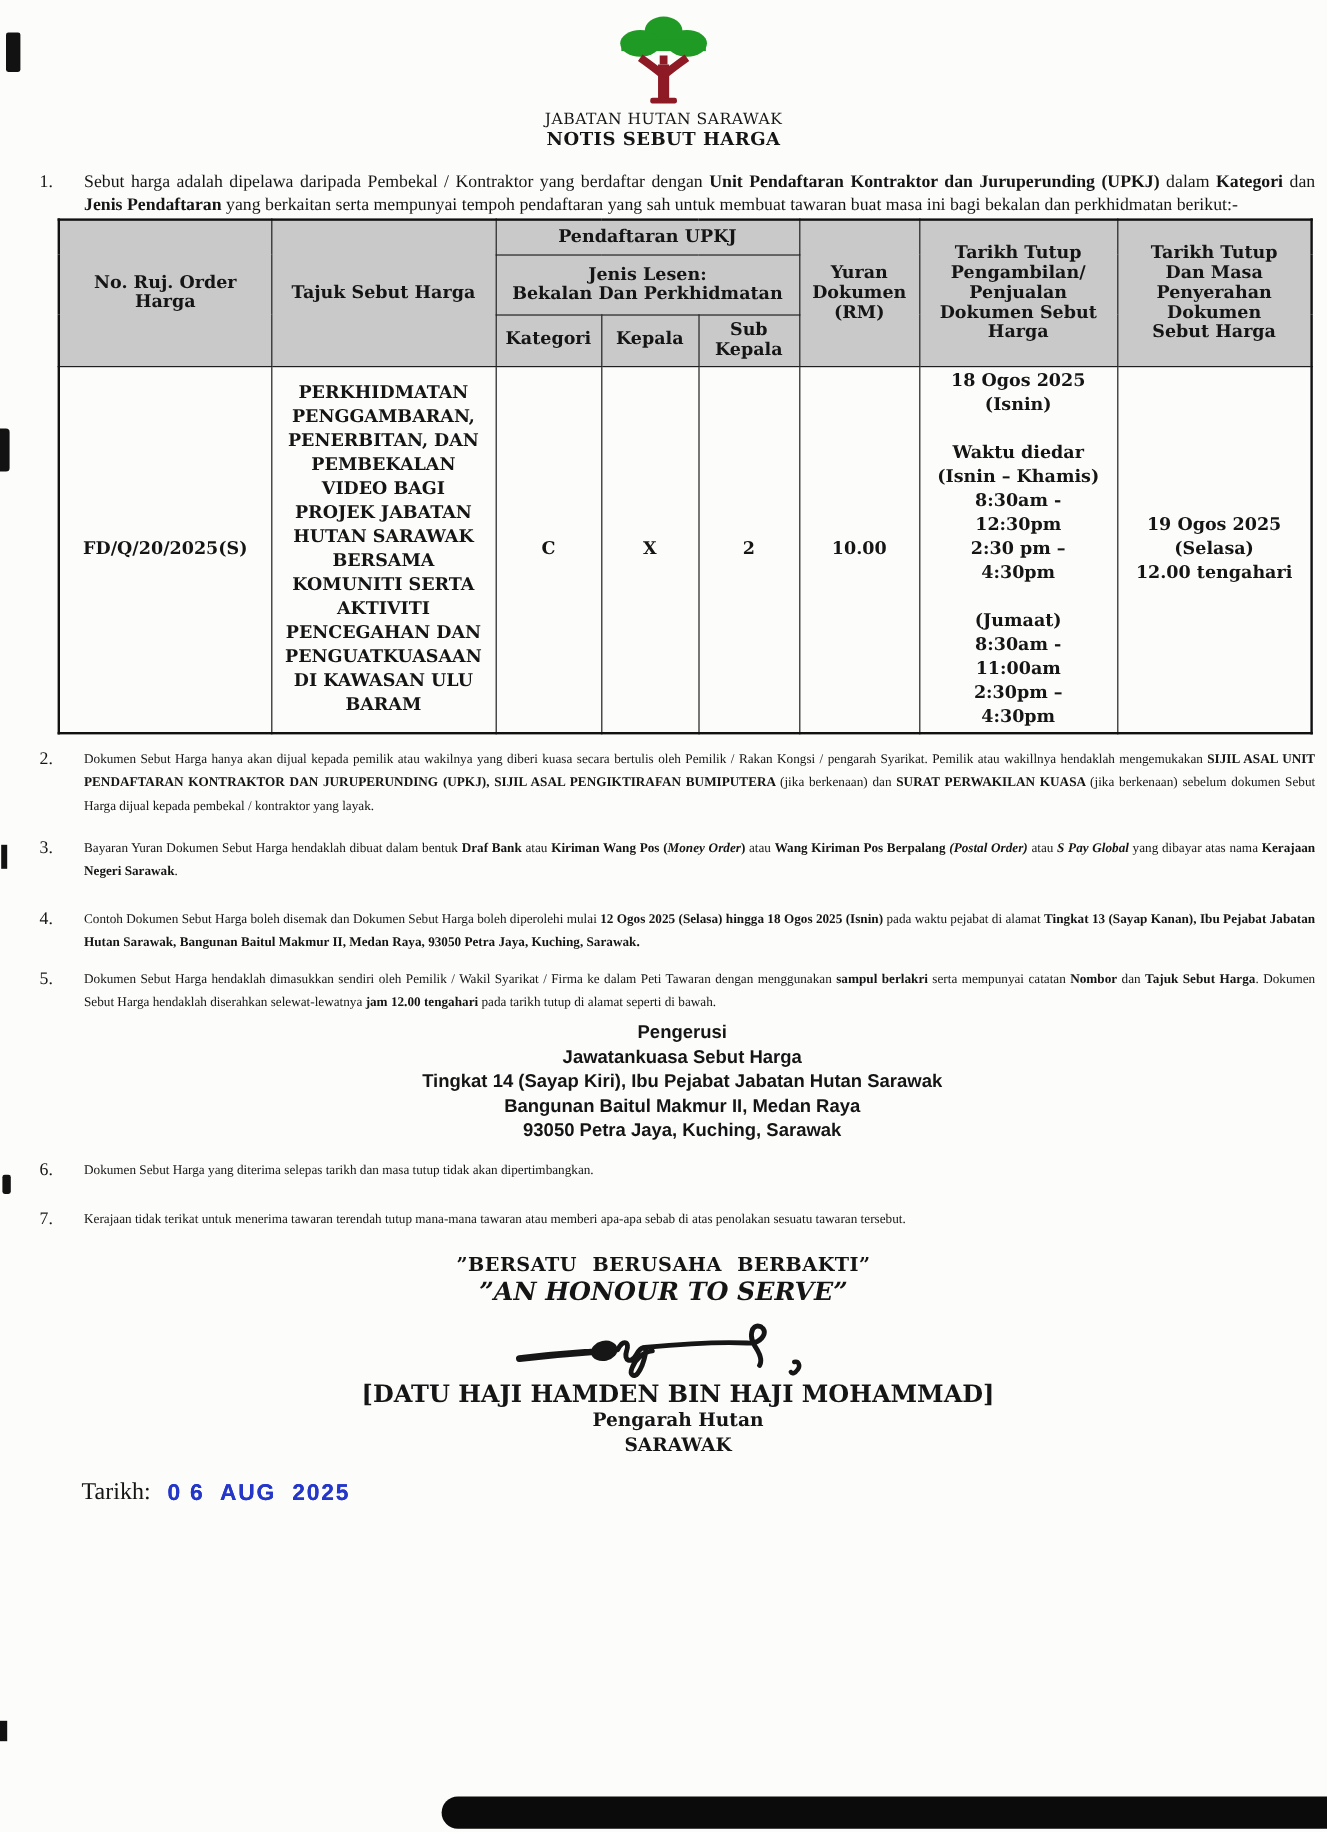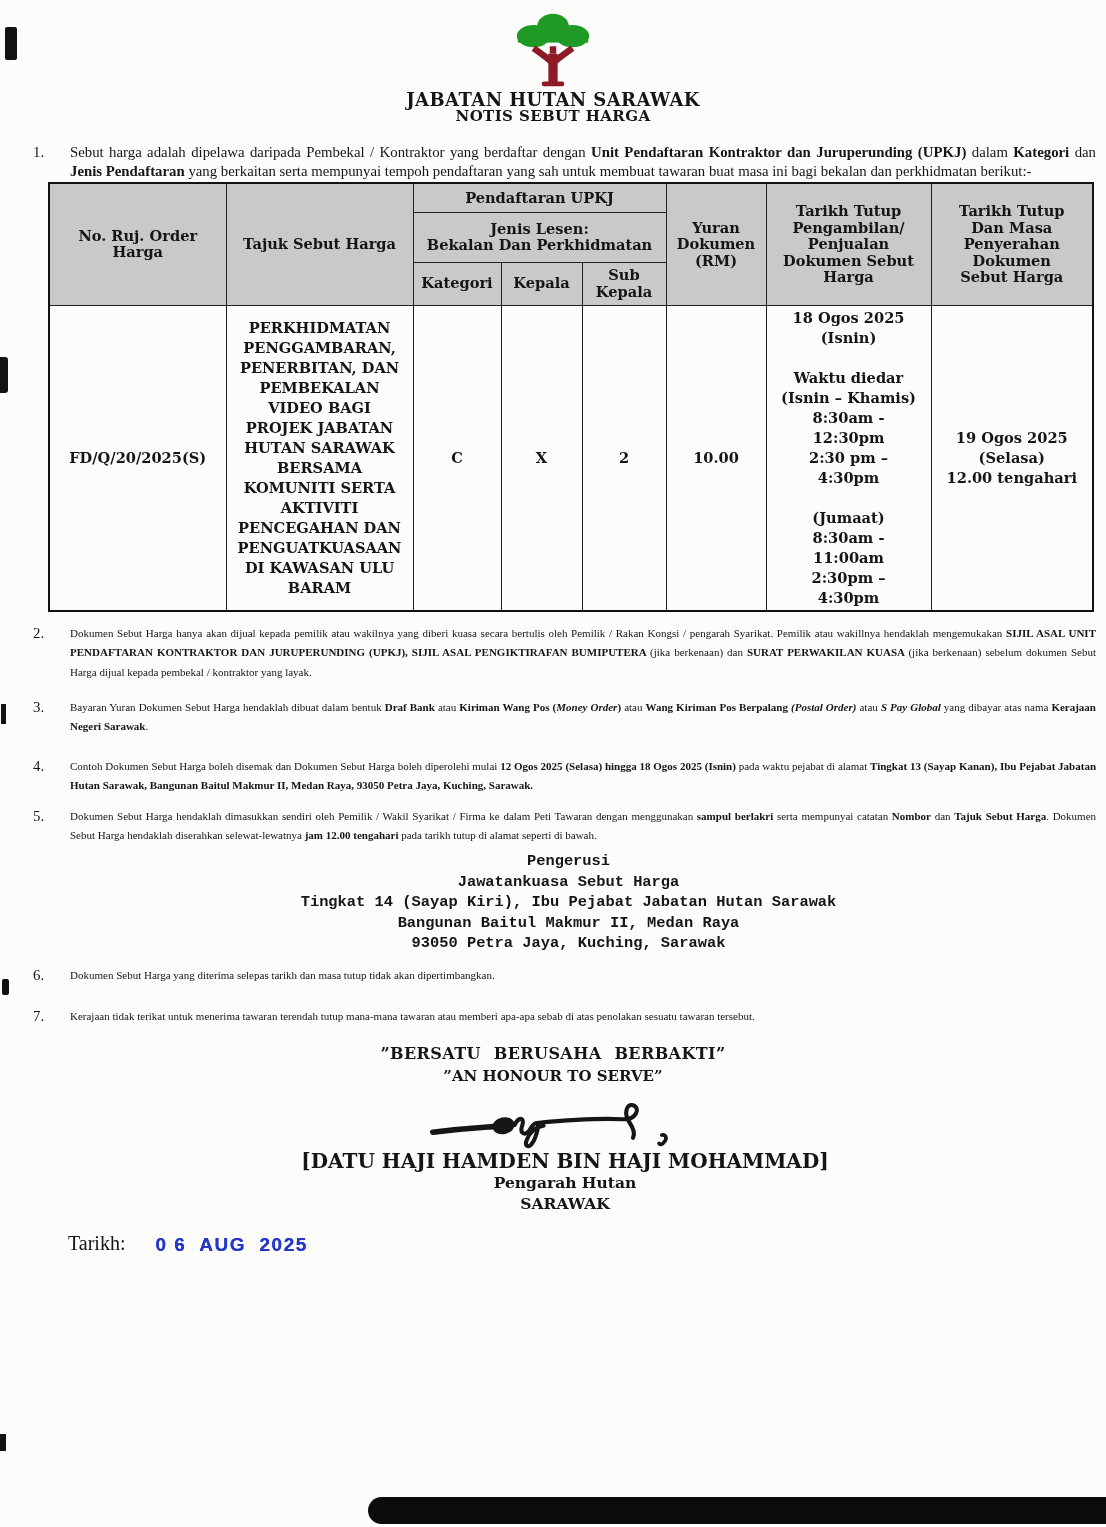--- a/index.html
+++ b/index.html
@@ -6,21 +6,21 @@
   .page{
     position:relative; width:1106px; height:1527px; overflow:hidden;
     background:#fcfcfb; color:#151515;
     font-family:"Liberation Serif", serif;
   }
   .page > .sec{margin-left:33px; margin-right:10px;}
 
   
   .masthead{text-align:center; padding-top:12px; margin-left:0!important; margin-right:0!important;}
   .logo-svg{display:block; margin:0 auto; }
-  .org{font-family:"DejaVu Serif", serif; font-weight:bold; font-size:18px; line-height:17px; letter-spacing:.4px; margin-top:3px;}
+  .org{font-family:"DejaVu Serif", serif; font-weight:normal; font-size:13px; line-height:17px; letter-spacing:.4px; margin-top:3px;}
   .doctitle{font-family:"DejaVu Serif", serif; font-weight:bold; font-size:15px; line-height:17px; letter-spacing:.4px;}
 
   
   .item{display:flex; align-items:flex-start;}
   .item .num{width:37px; flex:0 0 37px; font-size:14.8px; line-height:18.6px;}
   .item .txt{flex:1; font-size:14.8px; line-height:18.6px; text-align:justify;}
   .b{font-weight:bold;}
   .i{font-style:italic;}
   .mt-item1{margin-top:18px;}
   .mt-item2{margin-top:12px;}
@@ -38,38 +38,38 @@
       font-family:"DejaVu Serif", serif;}
   .qt th,.qt td{border:1.6px solid #1f1f1f; padding:2px 4px; text-align:center; vertical-align:middle;}
   .qt{border:2.5px solid #111;}
   .qt th{background:#c9c9c9; font-weight:bold; font-size:14.6px; line-height:16.6px;}
   .qt td{font-weight:bold; font-size:14.6px; line-height:20px; background:#fcfcfb;}
   .hr1{height:29px;} .hr2{height:50px;} .hr3{height:43px;} .brow{height:284px;}
   .pre{white-space:pre-line;}
   .cell-no-ruj{font-size:15.2px;}
 
   
-  .address{margin-top:6px; text-align:center; font-family:Liberation Mono, monospace; font-weight:bold;
+  .address{margin-top:6px; text-align:center; font-family:Liberation Sans, sans-serif; font-weight:bold;
            font-size:15.4px; line-height:20.5px; padding-left:31px;}
 
   
   .motto{margin-top:16px; text-align:center; font-family:"DejaVu Serif", serif; font-weight:bold; }
   .motto-1{font-size:16px; line-height:22px; word-spacing:7px; letter-spacing:.4px;}
-  .motto-2{font-size:15px; line-height:22px; }
+  .motto-2{font-size:21px; line-height:22px; font-style:italic;}
 
   
   .sigblock{margin-top:8px; text-align:center; font-family:"DejaVu Serif", serif; font-weight:bold; padding-left:24px;}
   .sig-svg{display:block; margin:0 auto;}
   .sig-name{font-size:20px; line-height:21px; margin-top:2px;}
   .sig-title,.sig-region{font-size:15.5px; line-height:21px;}
 
   
   .dateline{margin-top:18px; margin-left:68px!important; font-size:16px; height:30px;}
   .date-label{font-size:20px;}
-  .stamp{display:inline-block; margin-left:30px; white-space:pre;
+  .stamp{display:inline-block; margin-left:14px; white-space:pre;
          font-family:"Liberation Sans", sans-serif; font-weight:bold;
          font-size:19px; letter-spacing:1.5px; color:#2437c9;
          transform:translateY(1px); text-shadow:0 0 .5px #2437c9;text-align:center;}
 
   
   .nota{margin-top:12px; margin-left:67px!important; margin-right:44px!important;
         font-size:15px; line-height:20.5px;}
   .nota .bi{font-weight:bold; font-style:italic; font-family:"DejaVu Serif", serif; font-size:14.6px;}
   .nota .i{font-style:italic;}
 

